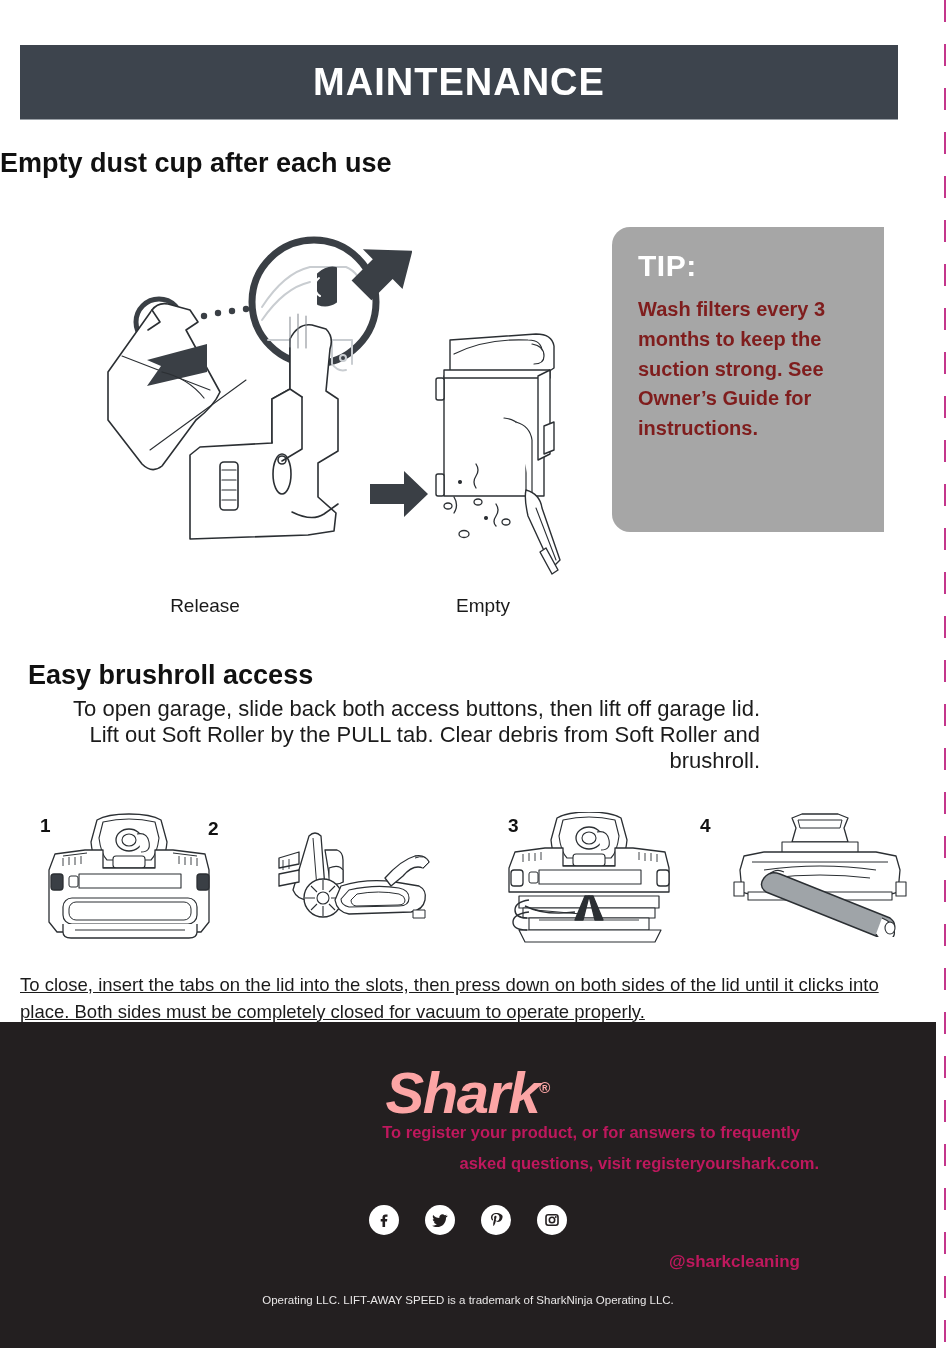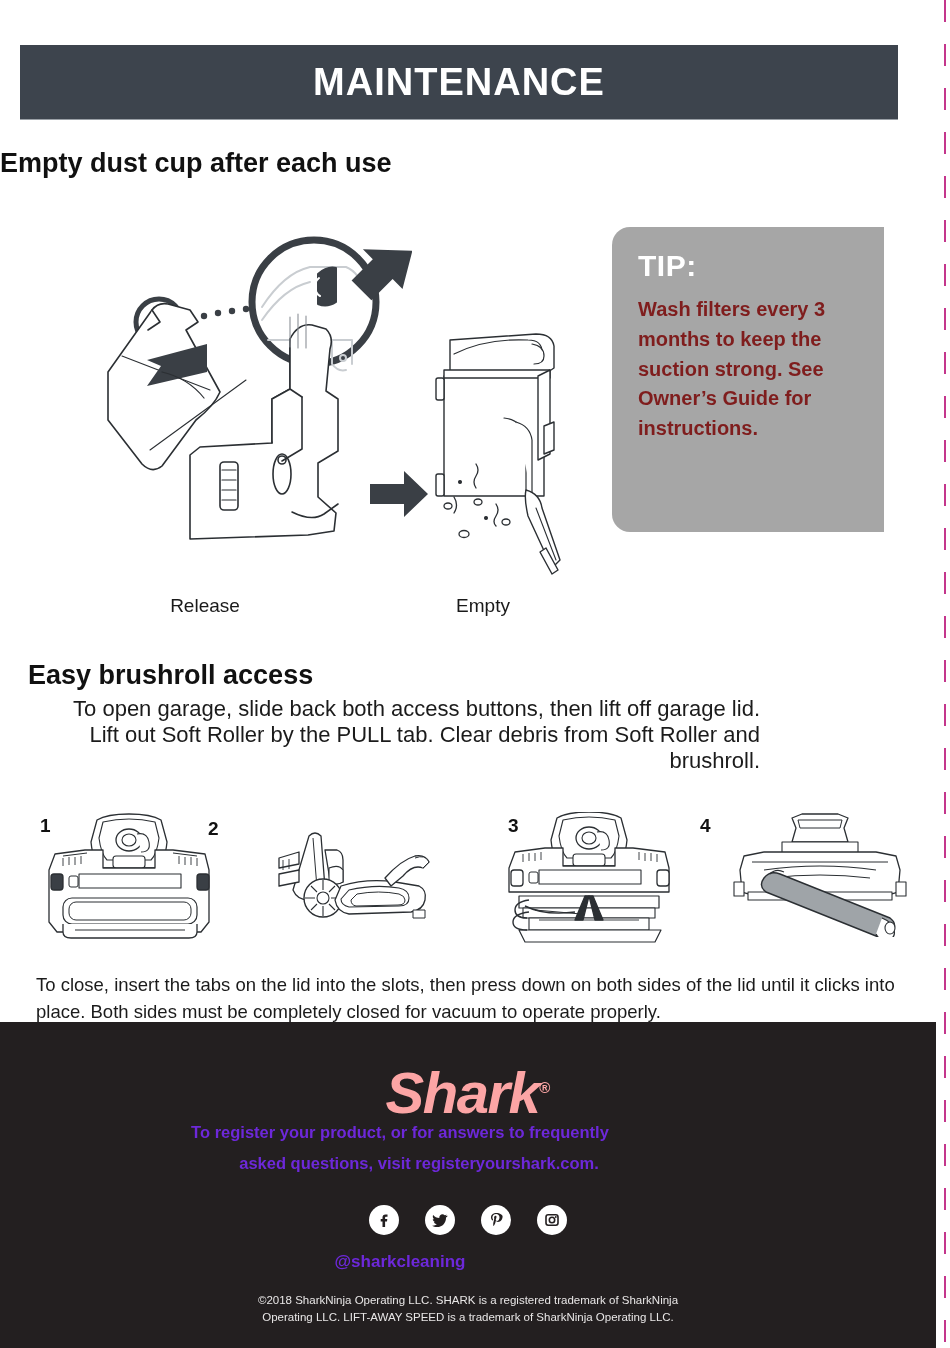--- a/index.html
+++ b/index.html
@@ -76,40 +76,40 @@
 
   .step-num{
     position:absolute;font-size:19px;font-weight:bold;color:#111;
   }
   #num-1{left:40px;top:815px;}
   #num-2{left:208px;top:818px;}
   #num-3{left:508px;top:815px;}
   #num-4{left:700px;top:815px;}
 
   .close-text{
-    position:absolute;left:36px;width:882px;
-    font-size:18.5px;line-height:1.45;color:#1b1b1b;
+    position:absolute;left:20px;width:882px;
+    font-size:18.5px;line-height:1.45;color:#1b1b1b;text-decoration:underline;
   }
   #close-text{top:972px;}
 
   
   .footer{
     position:absolute;left:0;top:1022px;width:936px;height:326px;
     background:#231f20;
     overflow:hidden;
   }
   .shark-logo{
     position:absolute;left:0;top:37px;width:936px;text-align:center;
     color:#fca5a5;font-size:58px;font-weight:bold;font-style:italic;
     letter-spacing:-1.5px;
   }
   .shark-logo sup{font-size:15px;font-style:normal;vertical-align:super;letter-spacing:0;}
   .footer-line{
-    position:absolute;left:0;width:800px;text-align:center;
-    color:#6d28d9;font-size:16.5px;font-weight:bold;
+    position:absolute;left:0;width:800px;text-align:right;
+    color:#be185d;font-size:16.5px;font-weight:bold;
   }
   #foot-line1{top:1123px;}
   #foot-line2{top:1154px;padding-left:19px;}
   .social-row{
     position:absolute;left:0;top:1205px;width:936px;
     display:flex;justify-content:center;gap:26px;
   }
   .social-icon{
     width:30px;height:30px;border-radius:50%;
     background:#ffffff;
@@ -383,17 +383,16 @@
         <rect x="3" y="3.8" width="12" height="10.4" rx="2.2" fill="none" stroke="#231f20" stroke-width="1.6"></rect>
         <circle cx="9" cy="9" r="2.7" fill="none" stroke="#231f20" stroke-width="1.6"></circle>
         <circle cx="12.8" cy="6" r="0.9" fill="#231f20"></circle>
       </svg>
     </div>
   </div>
 
   <div class="footer-line" id="handle">@sharkcleaning</div>
 
   <div class="legal" id="legal">
-    <span class="ln">©2018 SharkNinja Operating LLC. SHARK is a registered trademark of SharkNinja</span>
     <span class="ln">Operating LLC. LIFT-AWAY SPEED is a trademark of SharkNinja Operating LLC.</span>
   </div>
 
 </div>
 
 </body></html>

